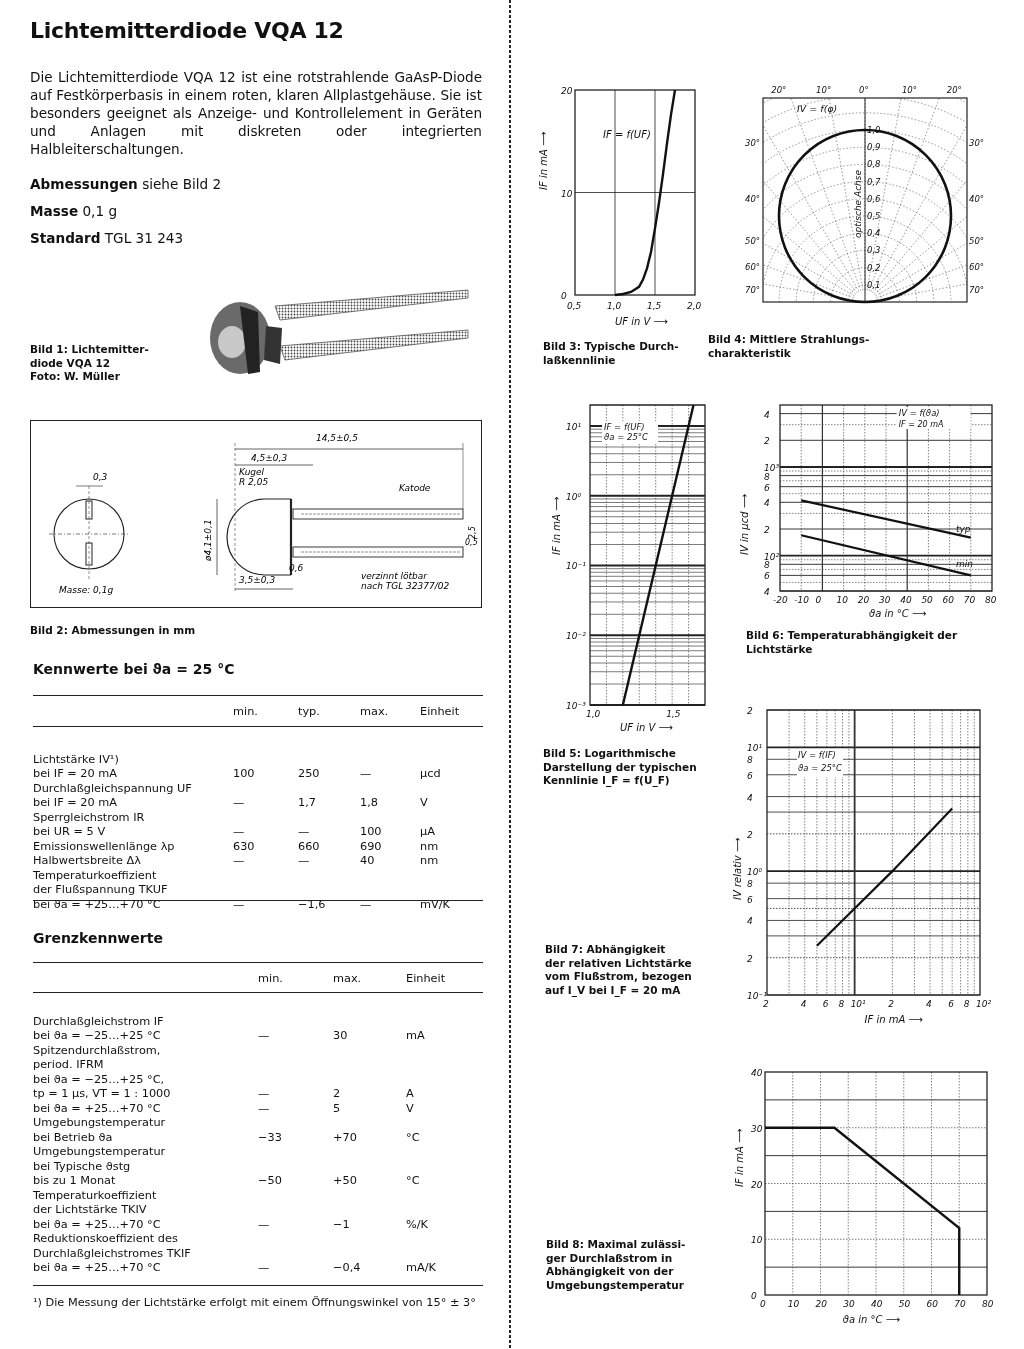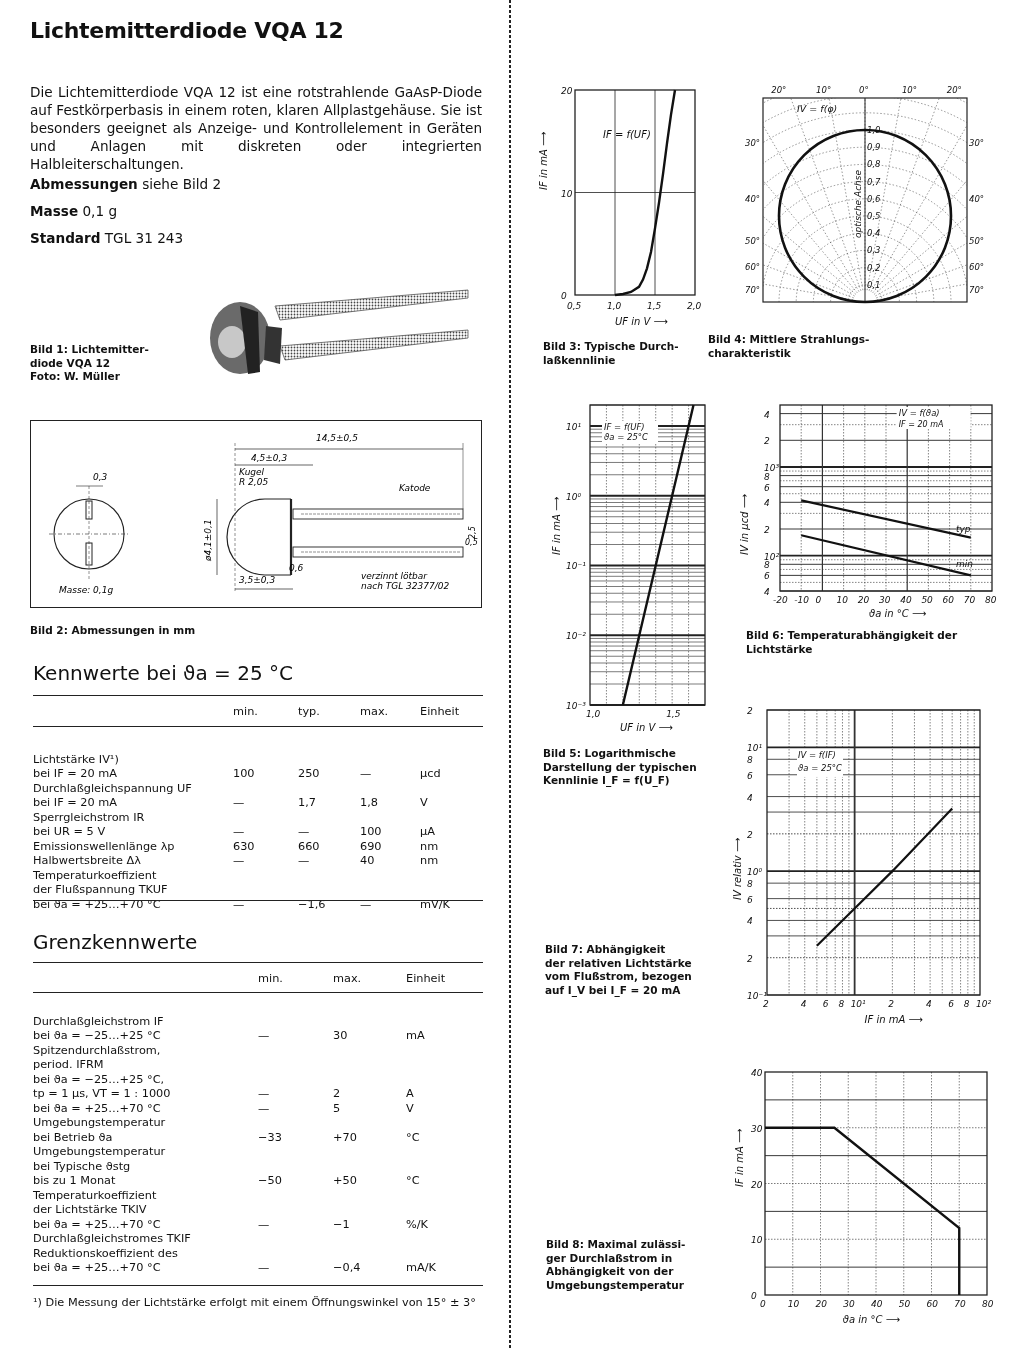--- a/index.html
+++ b/index.html
@@ -1,24 +1,24 @@
 <!DOCTYPE html>
 <html><head>
 <meta charset="utf-8">
 <style>
   html,body{margin:0;padding:0;background:#fff;}
   body{width:1024px;height:1349px;position:relative;overflow:hidden;color:#111;font-family:"DejaVu Sans","Liberation Sans",sans-serif;}
   .abs{position:absolute;}
   .title{left:30px;top:18px;font-size:22px;font-weight:bold;letter-spacing:-0.3px;}
-  .intro{left:30px;top:68px;width:452px;font-size:13.6px;line-height:18px;text-align:justify;margin-top:15px;}
+  .intro{left:30px;top:68px;width:452px;font-size:13.6px;line-height:18px;text-align:justify;}
   .spec{left:30px;font-size:13.6px;}
   .spec b{font-weight:bold;}
   .cap{font-size:10.5px;font-weight:bold;line-height:13.5px;}
   .divider{left:509px;top:0;width:2px;height:1349px;background:repeating-linear-gradient(to bottom,#222 0,#222 3px,#fff 3px,#fff 5px);}
-  .sec-title{left:33px;font-size:20px;font-weight:normal;}
+  .sec-title{left:33px;font-size:14px;font-weight:bold;}
   table.kt{position:absolute;left:33px;width:450px;border-collapse:collapse;font-size:11.3px;line-height:14.5px;}
   table.kt td, table.kt th{padding:0;vertical-align:top;text-align:left;font-weight:normal;}
   table.kt thead th{padding:8px 0 8px 0;}
   .rule{position:absolute;left:33px;width:450px;height:0;border-top:1.5px solid #222;}
   .photo{left:200px;top:286px;width:270px;height:110px;}
   .dimbox{left:30px;top:420px;width:450px;height:186px;border:1.5px solid #222;}
   svg text{font-family:"DejaVu Sans","Liberation Sans",sans-serif;}
 </style>
 </head>
 <body>
@@ -300,27 +300,27 @@
         <td></td>
         <td></td>
       </tr>
       <tr>
         <td>bei ϑa = +25…+70 °C</td>
         <td>—</td>
         <td>−1</td>
         <td>%/K</td>
       </tr>
       <tr>
+        <td>Reduktionskoeffizient des</td>
+        <td></td>
+        <td></td>
+        <td></td>
+      </tr>
+      <tr>
         <td>Durchlaßgleichstromes TKIF</td>
-        <td></td>
-        <td></td>
-        <td></td>
-      </tr>
-      <tr>
-        <td>Reduktionskoeffizient des</td>
         <td></td>
         <td></td>
         <td></td>
       </tr>
       <tr>
         <td>bei ϑa = +25…+70 °C</td>
         <td>—</td>
         <td>−0,4</td>
         <td>mA/K</td>
       </tr>

